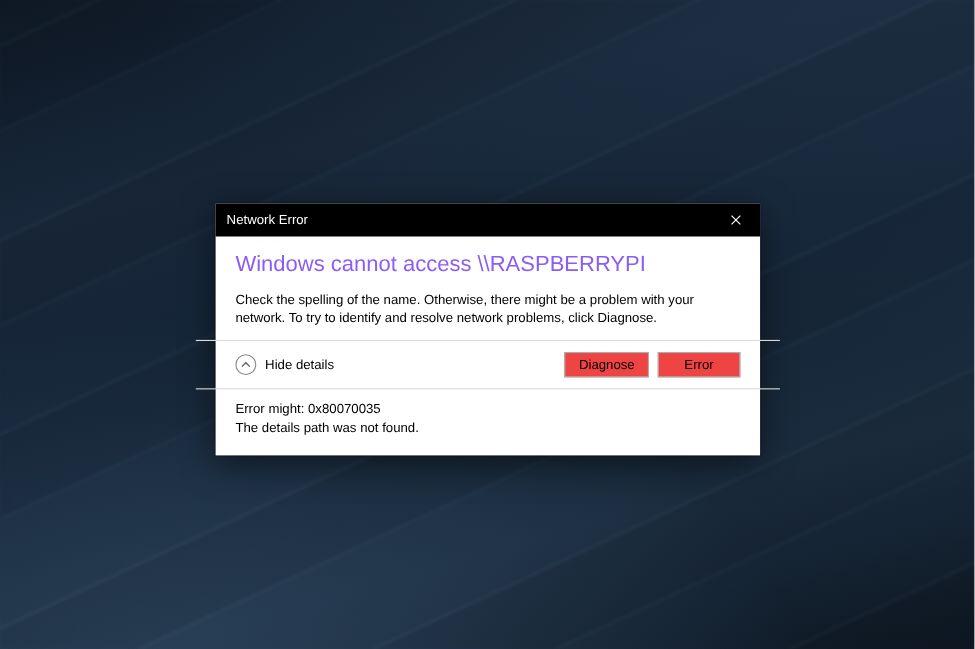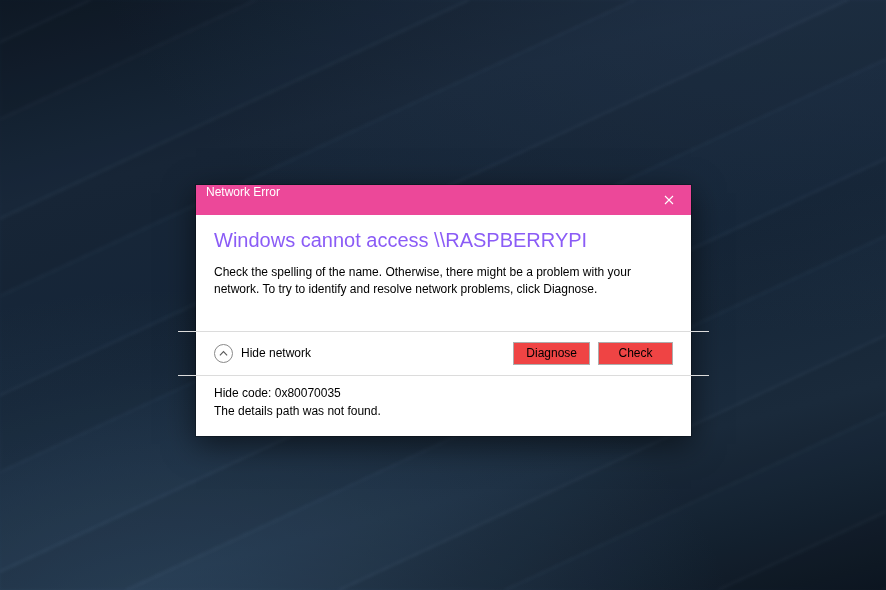--- a/index.html
+++ b/index.html
@@ -28,23 +28,24 @@
       position: absolute;
       left: 196px; top: 185px;
       width: 495px;
       background: #ffffff;
       box-shadow: 0 8px 30px rgba(0,0,0,0.55), 0 0 0 1px rgba(0,0,0,0.25);
       font-size: 12px;
       color: #000;
     }
     .titlebar {
       height: 30px;
-      background: #ec4899;
+      background: #000000;
       color: #ffffff;
       display: flex;
+      align-items: center;
       padding-left: 10px;
       font-size: 12px;
     }
     .titlebar .title { flex: 1; }
     .close-btn {
       width: 45px; height: 30px;
       display: flex; align-items: center; justify-content: center;
       cursor: pointer;
     }
     .close-btn svg { width: 10px; height: 10px; }
@@ -54,21 +55,21 @@
     .headline {
       color: #8b5cf6;
       font-size: 20px;
       font-weight: 400;
       margin-bottom: 12px;
     }
     .message {
       color: #000;
       font-size: 12px;
       line-height: 1.45;
-      margin-bottom: 24px;
+      margin-bottom: 2px;
     }
     .sep { height: 1px; background: #dcdcdc; margin: 0 -18px; }
     .controls {
       display: flex;
       align-items: center;
       padding: 10px 18px;
       gap: 8px;
     }
     .hide-toggle {
       display: flex; align-items: center; gap: 8px;
@@ -121,27 +122,27 @@
 
     <div class="sep"></div>
 
     <div class="controls">
       <div class="hide-toggle">
         <span class="chevron-circle">
           <svg viewBox="0 0 10 10">
               <path d="M1 7 L5 3 L9 7" stroke="#5a5a5a" stroke-width="1.3" fill="none"></path>
             </svg>
         </span>
-        <span>Hide network</span>
+        <span>Hide details</span>
       </div>
       <div class="spacer"></div>
       <button class="win-btn">Diagnose</button>
-      <button class="win-btn">Check</button>
+      <button class="win-btn">Error</button>
     </div>
 
     <div class="sep"></div>
 
     <div class="details">
-      <div>Hide code: 0x80070035</div>
+      <div>Error might: 0x80070035</div>
       <div>The details path was not found.</div>
     </div>
   </div>
 </div>
 
 </body></html>

